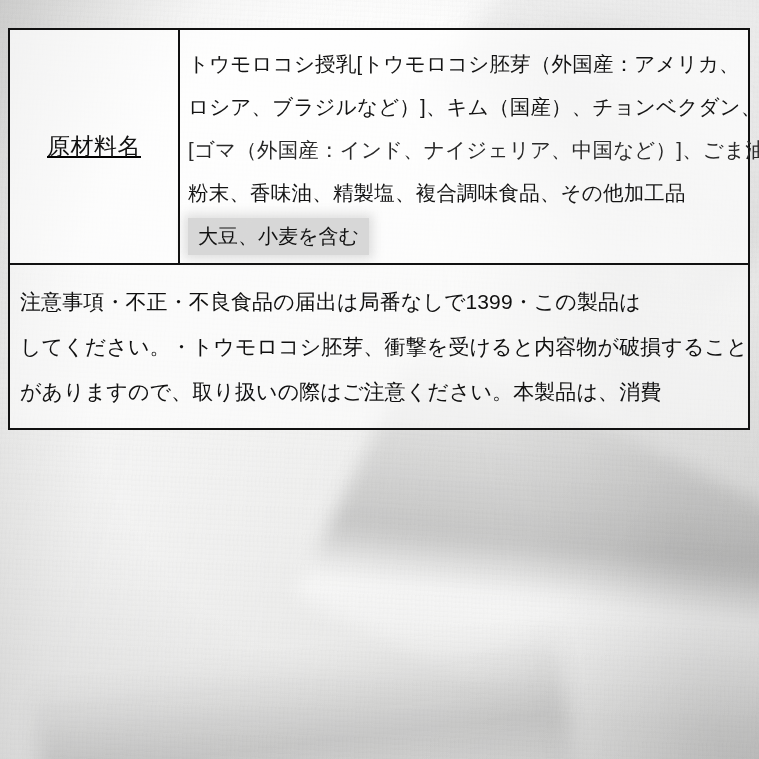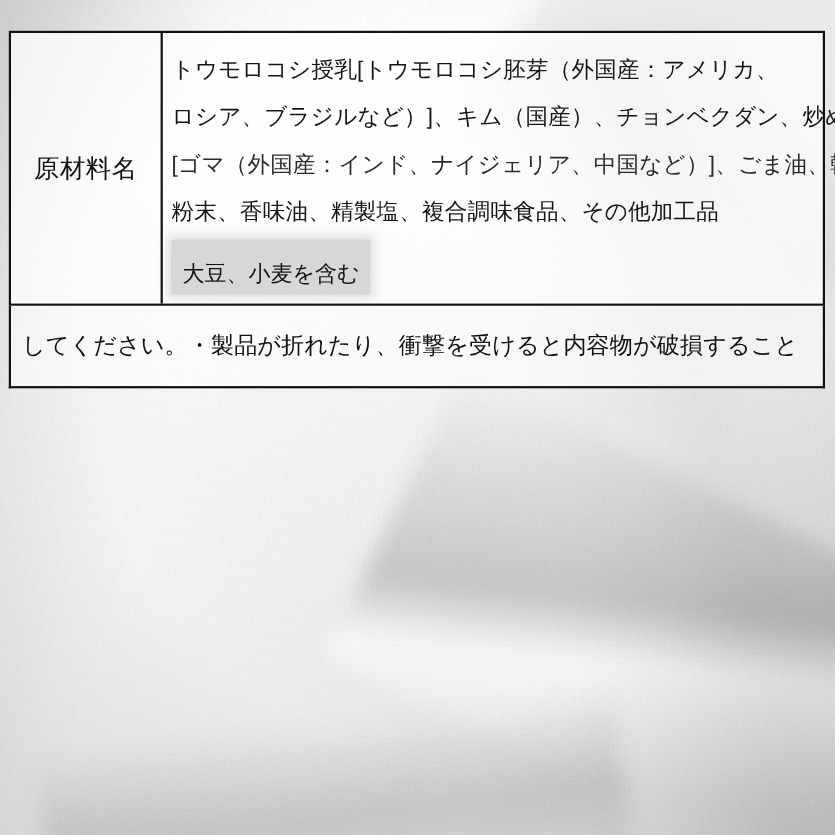--- a/index.html
+++ b/index.html
@@ -107,21 +107,22 @@
     border: 2px solid #111;
     border-bottom: 2px solid #111;
     background: rgba(255,255,255,0.72);
   }
   .ingredients-label-cell {
     flex: 0 0 128px;
     border-right: 2px solid #111;
     display: flex;
     align-items: center;
     justify-content: center;
-    padding: 4px 4px;
+    padding: 4px 20px;
+    text-decoration: underline;
   }
   .ingredients-label-cell .jp-head {
     font-size: 23px;
     color: #111;
     letter-spacing: 0.5px;
     white-space: nowrap;
     font-weight: 500;
   }
   .ingredients-body-cell {
     flex: 1 1 auto;
@@ -133,21 +134,21 @@
     color: #141414;
     letter-spacing: 0.2px;
     white-space: nowrap;
   }
   .ing-line.dim {
     color: #2a2a2a;
   }
   .allergen-chip {
     display: inline-block;
     margin-top: 4px;
-    padding: 16px 10px 4px 10px;
+    padding: 3px 10px 4px 10px;
     font-size: 20px;
     line-height: 30px;
     color: #111;
     background: rgba(120,120,120,0.28);
     box-shadow: 0 0 10px 4px rgba(120,120,120,0.22);
     white-space: nowrap;
   }
   .notice-box {
     border: 2px solid #111;
     border-top: none;
@@ -188,17 +189,19 @@
       <div class="ingredients-body-cell">
         <div class="ing-line">トウモロコシ授乳[トウモロコシ胚芽（外国産：アメリカ、</div>
         <div class="ing-line">ロシア、ブラジルなど）]、キム（国産）、チョンベクダン、炒めゴマ</div>
         <div class="ing-line dim">[ゴマ（外国産：インド、ナイジェリア、中国など）]、ごま油、韓国料理</div>
         <div class="ing-line">粉末、香味油、精製塩、複合調味食品、その他加工品</div>
         <div class="allergen-chip">大豆、小麦を含む</div>
       </div>
     </div>
 
     <div class="notice-box">
-      <div class="notice-line">してください。・製品が折れたり、衝撃を受けると内容物が破損すること</div>
+      <div class="notice-line">注意事項・不正・不良食品の届出は局番なしで1399・この製品は</div>
+      <div class="notice-line">してください。・トウモロコシ胚芽、衝撃を受けると内容物が破損すること</div>
+      <div class="notice-line">がありますので、取り扱いの際はご注意ください。本製品は、消費</div>
     </div>
 
   </div>
 </div>
 
 </body></html>

